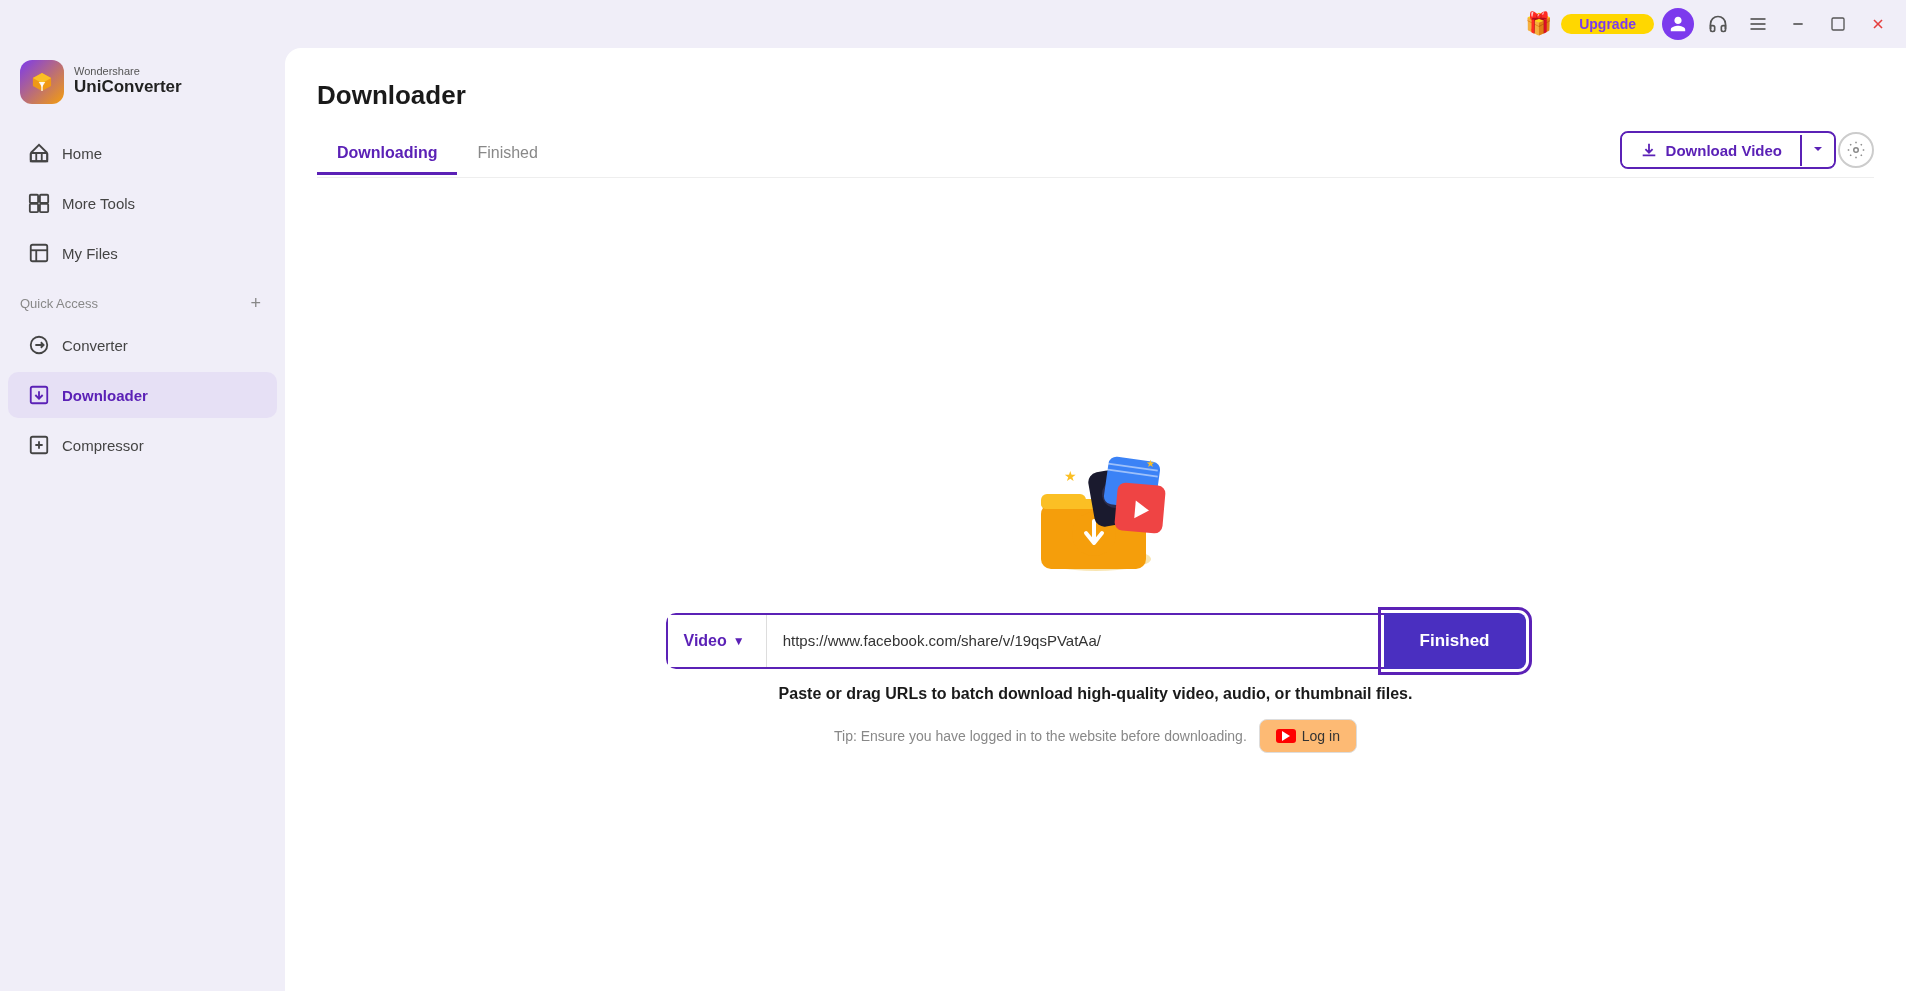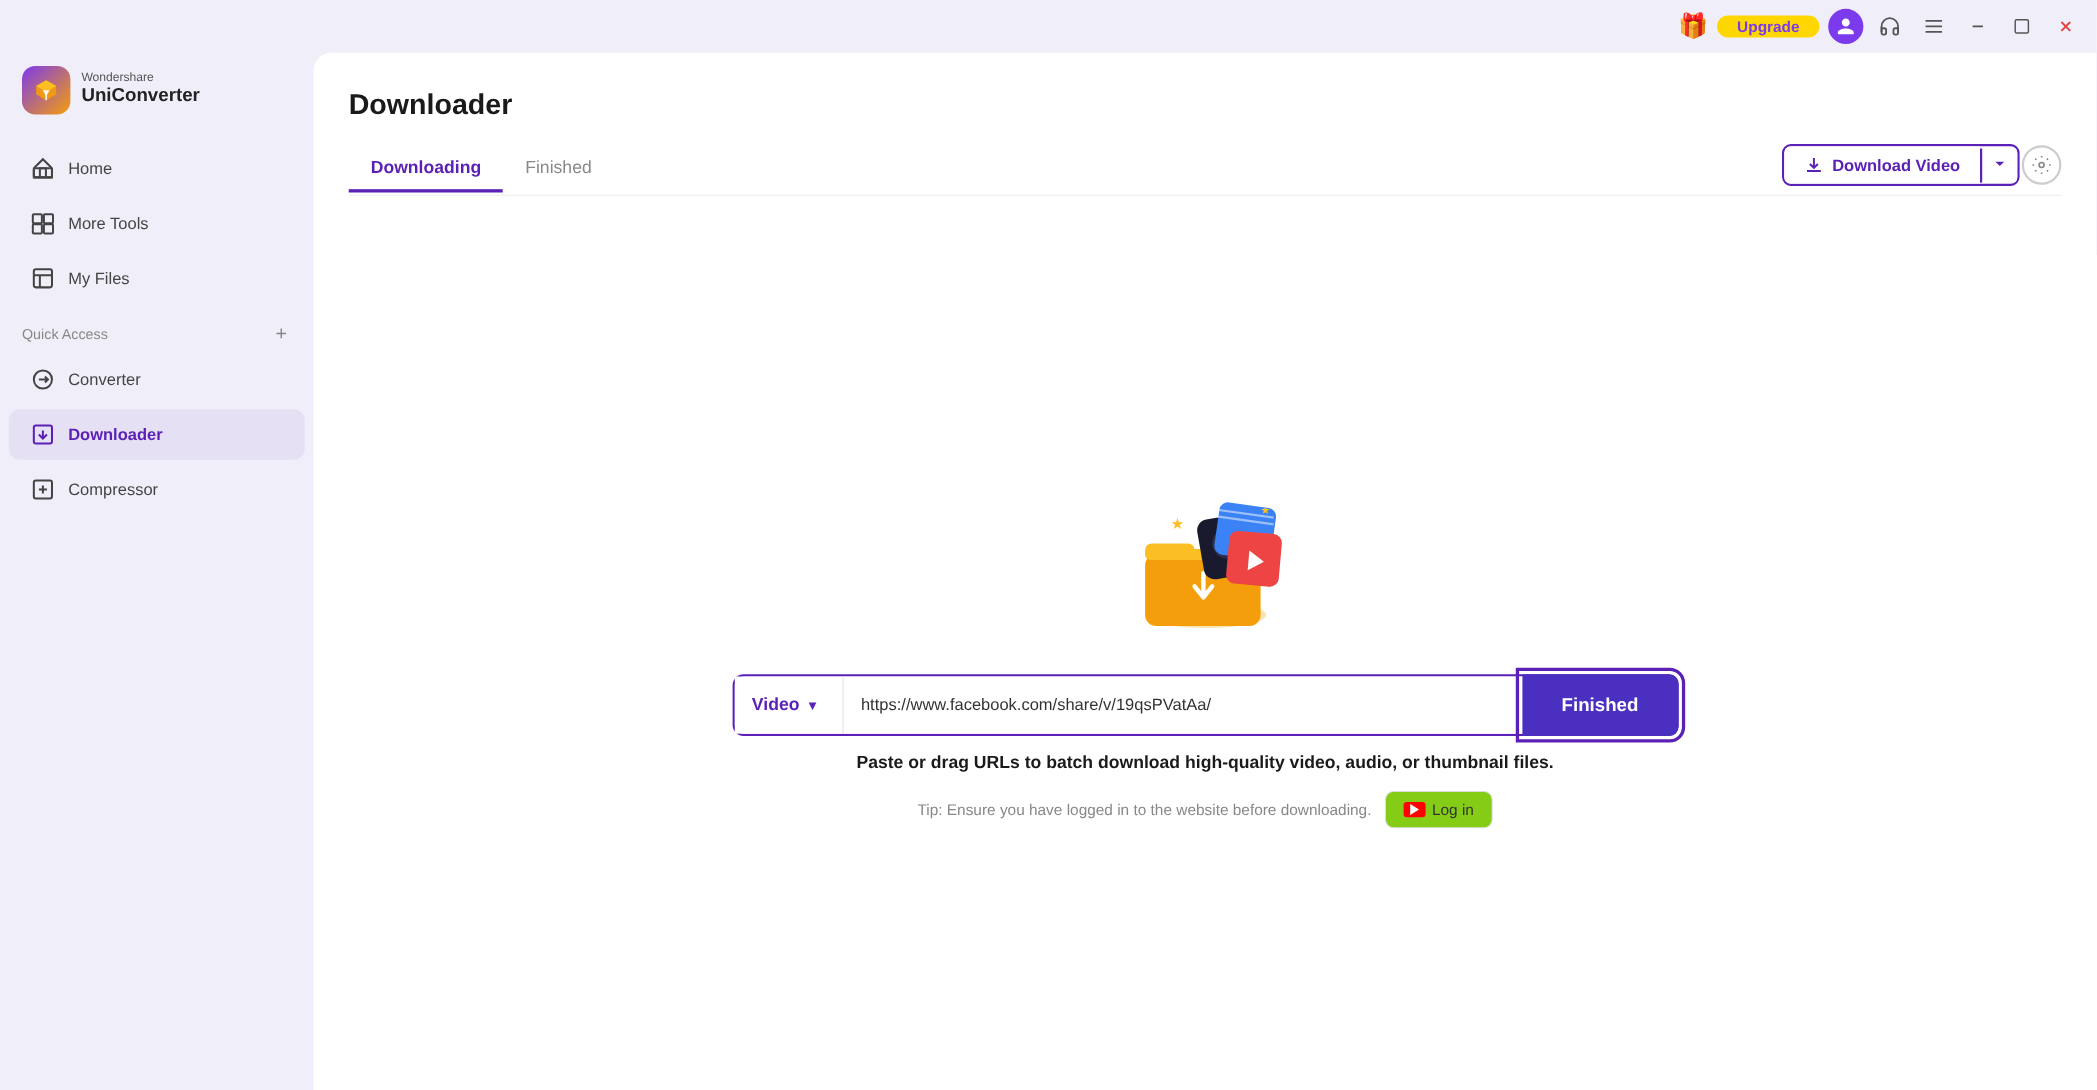--- a/index.html
+++ b/index.html
@@ -315,21 +315,21 @@
       font-size: 14px;
       color: #888;
     }
     .login-btn {
       display: flex;
       align-items: center;
       gap: 6px;
       padding: 8px 16px;
       border: 1px solid #ddd;
       border-radius: 8px;
-      background: #84cc16;
+      background: #fdba74;
       cursor: pointer;
       font-size: 14px;
       color: #333;
     }
     .yt-icon {
       width: 20px; height: 14px;
       background: #ff0000;
       border-radius: 3px;
       display: flex; align-items: center; justify-content: center;
     }

